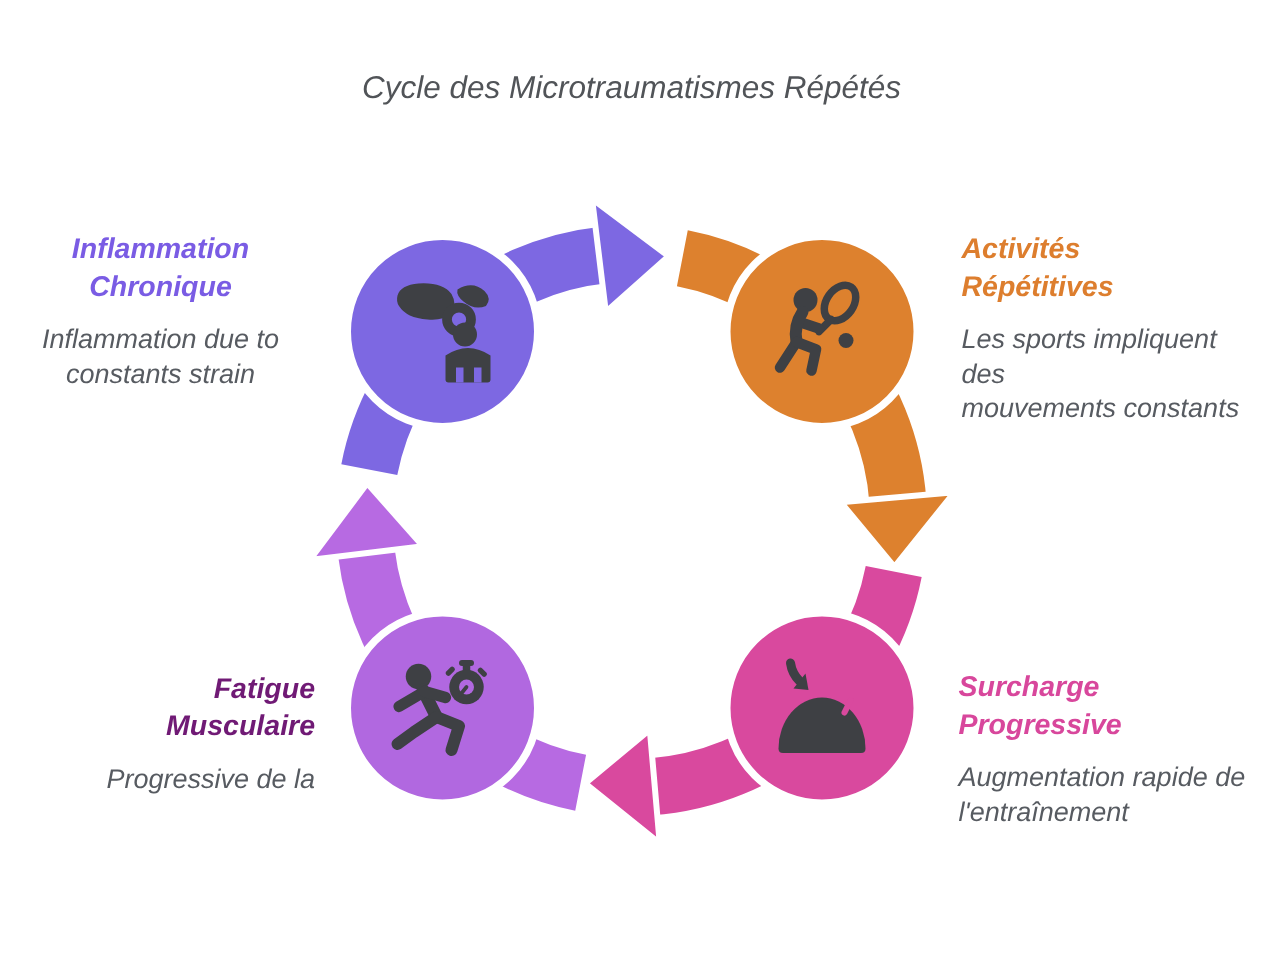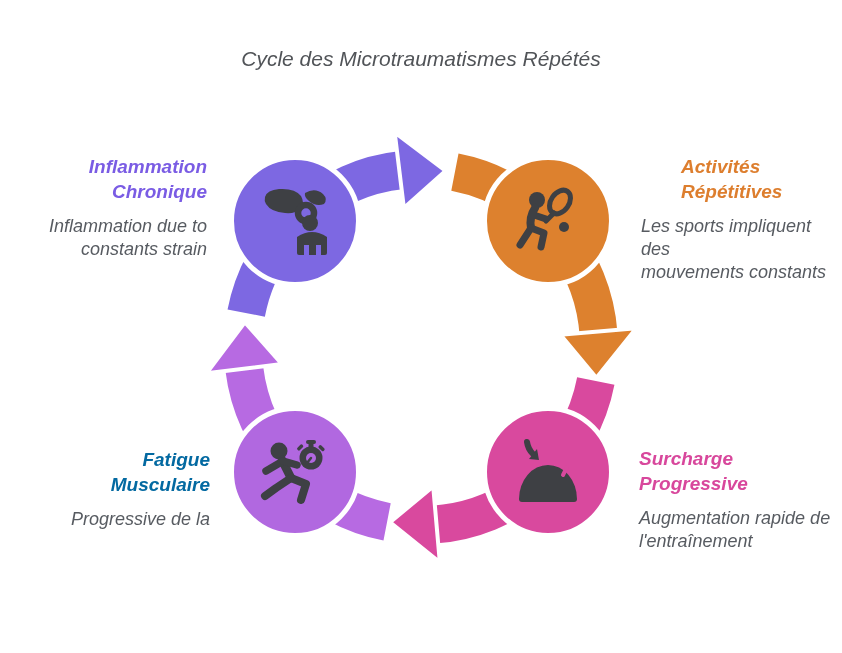--- a/index.html
+++ b/index.html
@@ -93,33 +93,33 @@
       <circle cx="16" cy="-14" r="5" stroke="none" fill="#B168E0"></circle>
       <path d="M 16,-14 L 12,-9" stroke-width="2.5" stroke="#3E4044"></path>
       <path d="M -13,-12 L -4,6" stroke-width="8.5" stroke="#3E4044"></path>
       <path d="M -12,-11 L -29,-1" stroke-width="7.5" stroke="#3E4044"></path>
       <path d="M -12,-11 L 2,-7" stroke-width="7.5" stroke="#3E4044"></path>
       <path d="M -4,6 L 11,12 L 6,28" stroke-width="8" stroke="#3E4044"></path>
       <path d="M -4,6 L -19,16 L -30,24" stroke-width="8" stroke="#3E4044"></path>
     </g>
   </svg>
 
-  <div class="label align-right" style="top:154px; right:635px; width:200px;">
+  <div class="label align-right" style="top:154px; right:635px; width:200px;text-align:center;">
     <div class="label-title" style="color: rgb(122, 92, 228);">
       <span>Inflammation</span>
       <span>Chronique</span>
     </div>
     <div class="label-desc" style="color: rgb(87, 91, 97);">
       <span>Inflammation due to</span>
       <span>constants strain</span>
     </div>
   </div>
 
   <div class="label align-left" style="top:154px; left:641px; width:195px;">
-    <div class="label-title" style="color: rgb(221, 126, 46); margin-left: 40px;">
+    <div class="label-title" style="color: rgb(221, 126, 46);">
       <span>Activités</span>
       <span>Répétitives</span>
     </div>
     <div class="label-desc" style="color: rgb(87, 91, 97);">
       <span>Les sports impliquent des</span>
       <span>mouvements constants</span>
     </div>
   </div>
 
   <div class="label align-left" style="top:446px; left:639px; width:200px;">
@@ -127,21 +127,21 @@
       <span>Surcharge</span>
       <span>Progressive</span>
     </div>
     <div class="label-desc" style="color: rgb(87, 91, 97);">
       <span>Augmentation rapide de</span>
       <span>l'entraînement</span>
     </div>
   </div>
 
   <div class="label align-right" style="top:447px; right:632px; width:210px;">
-    <div class="label-title" style="color: #0369a1; padding-left: 48px;">
+    <div class="label-title" style="color: #701a75; padding-left: 48px;">
       <span>Fatigue Musculaire</span>
     </div>
     <div class="label-desc" style="color: rgb(87, 91, 97);">
       <span>Progressive de la</span>
     </div>
   </div>
 
 </div>
 
 </body></html>

